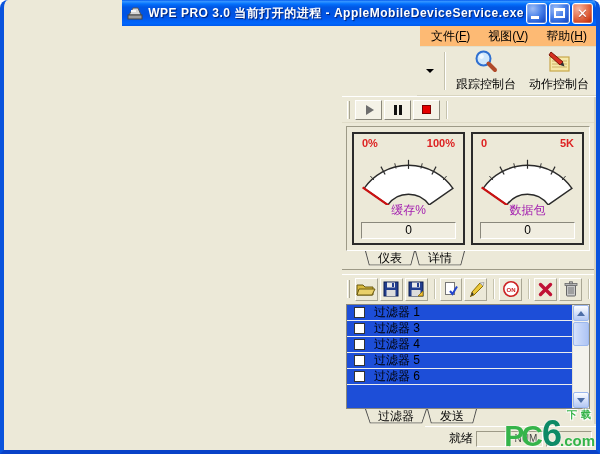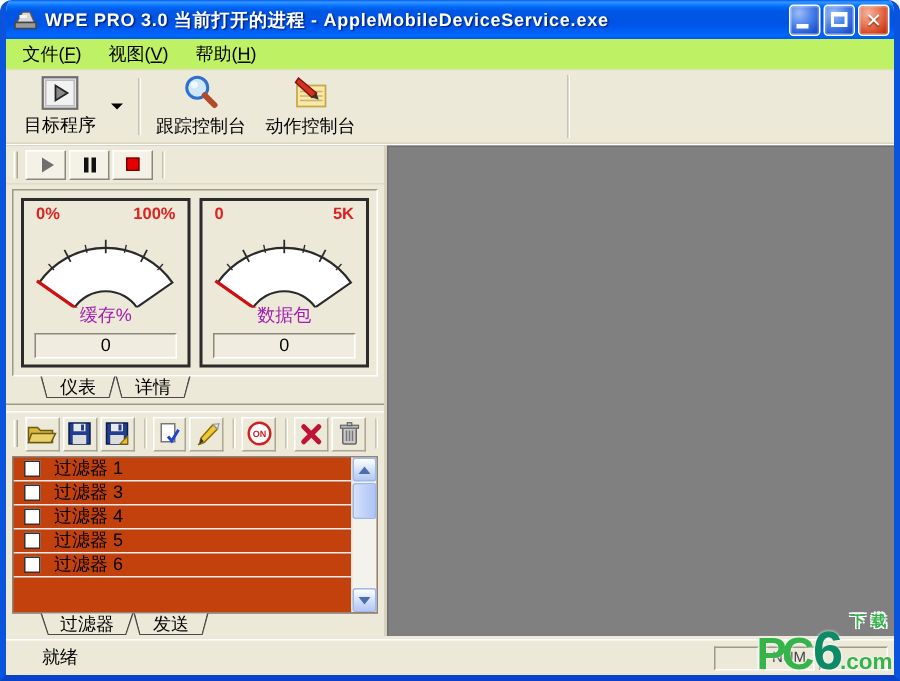--- a/index.html
+++ b/index.html
@@ -1,42 +1,42 @@
 <!DOCTYPE html>
 <html><head>
 <meta charset="utf-8">
 <style>
   * { box-sizing: border-box; margin: 0; padding: 0; }
   html,body { width:600px; height:454px; }
   body { font-family:"Liberation Sans","DejaVu Sans",sans-serif; font-size:12px; }
 
   .window{ width:600px; height:454px; position:relative; display:flex; flex-direction:column;
     background:#ece9d8; border-left:4px solid #0953dd; border-right:4px solid #0953dd;
-    border-bottom:4px solid #0942c8; border-radius:8px 8px 0 0; overflow:hidden; }
+    border-bottom:4px solid #0942c8; border-radius:8px 8px 0 0; overflow:hidden;align-items:flex-end; }
 
   
   .titlebar{ height:26px; flex:0 0 26px; display:flex; align-items:center; padding:0 3px 0 5px;
     background:linear-gradient(180deg,#0058ee 0%,#3593ff 5%,#288eff 8%,#127dff 12%,#036ffc 16%,
       #0262ee 22%,#0057e5 28%,#0054e3 54%,#0055eb 66%,#005bf1 74%,#0061f7 82%,#0066fb 90%,#0059ec 100%); }
   .title-text{ flex:1; color:#fff; font-weight:bold; font-size:12px; letter-spacing:.5px;
     text-shadow:1px 1px 1px rgba(0,10,60,.7); white-space:nowrap; overflow:hidden; margin-left:5px; }
   .app-icon{ width:16px; height:16px; flex:0 0 16px; }
   .cap-btn{ width:21px; height:21px; border-radius:3px; margin-left:2px; border:1px solid #fff;
     position:relative; box-shadow:inset 0 0 0 1px rgba(255,255,255,.25); cursor:default; }
   .btn-blue{ background:radial-gradient(circle at 30% 25%,#9dbcf5 0%,#4a82ea 45%,#1f54cf 80%,#1747ad 100%); }
   .btn-red{ background:radial-gradient(circle at 30% 25%,#f5b3a0 0%,#e5714d 45%,#cc3a17 80%,#a92c10 100%); }
   .glyph-min{ position:absolute; left:4px; bottom:4px; width:8px; height:3px; background:#fff; }
   .glyph-max{ position:absolute; left:4px; top:4px; width:11px; height:10px;
     border:2px solid #fff; border-top-width:3px; }
   .glyph-close{ position:absolute; inset:0; color:#fff; font-weight:bold; font-size:13px;
     line-height:19px; text-align:center; text-shadow:0 1px 1px rgba(100,0,0,.5); }
 
   
   .menubar{ height:21px; flex:0 0 21px; display:flex; align-items:center; padding-left:2px;
-    background:#bef264; border-bottom:1px solid #e2dfcb; }
+    background:#fdba74; border-bottom:1px solid #e2dfcb; }
   .menu-item{ padding:2px 9px; color:#000; cursor:default; }
   .menu-item u{ text-decoration:underline; }
 
   
   .toolbar{ height:49px; flex:0 0 49px; display:flex; align-items:stretch; padding:2px 0 2px 6px;
     background:#ece9d8; position:relative; border-bottom:1px solid #d9d5c0; }
   .tb-btn{ display:flex; flex-direction:column; align-items:center; justify-content:center;
     padding:1px 6px; margin-right:1px; color:#000; }
   .tb-btn .ico{ height:26px; display:flex; align-items:center; justify-content:center; }
   .tb-btn .lbl{ font-size:12px; margin-top:1px; white-space:nowrap; }
@@ -88,21 +88,21 @@
 
   .splitter{ height:6px; flex:0 0 6px; border-top:1px solid #9d9a87; border-bottom:1px solid #fff;
     background:#ece9d8; margin-top:1px; }
 
   
   .filter-toolbar{ height:28px; flex:0 0 28px; display:flex; align-items:center; padding-left:5px; }
   .f-btn{ width:26px; height:23px; margin-right:2px; display:flex; align-items:center; justify-content:center;
     border:1px solid; border-color:#fff #a9a694 #a9a694 #fff; background:#ece9d8; }
 
   
-  .filter-list{ flex:1; margin:1px 4px 0 4px; border:1px solid #8a887c; background:#c2410c;
+  .filter-list{ flex:1; margin:1px 4px 0 4px; border:1px solid #8a887c; background:#1d4ed8;
     display:flex; min-height:0; }
   .rows{ flex:1; overflow:hidden; }
   .f-row{ height:16px; display:flex; align-items:center; border-bottom:1px solid #ededed; }
   .checkbox{ width:11px; height:11px; border:1px solid #333; background:#fff; margin:0 9px 0 7px; flex:0 0 11px; }
   .f-label{ font-size:12px; color:#000; }
 
   
   .scrollbar{ width:17px; flex:0 0 17px; background:#f3f2ec; border-left:1px solid #e3e1d5;
     display:flex; flex-direction:column; }
   .sb-btn{ height:16px; flex:0 0 16px; border:1px solid #9cb8ee; border-radius:2px;
@@ -155,30 +155,20 @@
       </div>
   </div>
 
   <div class="menubar">
     <div class="menu-item">文件(<u>F</u>)</div>
     <div class="menu-item">视图(<u>V</u>)</div>
     <div class="menu-item">帮助(<u>H</u>)</div>
   </div>
 
   <div class="toolbar">
-    <div class="tb-btn">
-      <span class="ico">
-        <svg width="26" height="24" viewBox="0 0 26 24">
-          <rect x="1.5" y="1.5" width="23" height="21" fill="#e6e6e6" stroke="#6f6f6f" stroke-width="1.5"></rect>
-          <rect x="3.5" y="3.5" width="19" height="17" fill="#f2f2f2" stroke="#bbb" stroke-width="1"></rect>
-          <polygon points="10,7 10,17 18,12" fill="#8a8a8a" stroke="#222" stroke-width="1.2"></polygon>
-        </svg>
-      </span>
-      <span class="lbl">目标程序</span>
-    </div>
     <div class="dd-arrow">
         <i></i>
       </div>
     <div class="tb-sep"></div>
     <div class="tb-btn">
       <span class="ico">
         <svg width="26" height="26" viewBox="0 0 26 26">
           <circle cx="10.5" cy="9.5" r="7" fill="#cfe7fb" stroke="#2e6fd0" stroke-width="2"></circle>
           <circle cx="8.5" cy="7.5" r="2.4" fill="#f2faff" opacity="0.9"></circle>
           <line x1="15.5" y1="14.5" x2="22" y2="21" stroke="#b04a2a" stroke-width="4" stroke-linecap="round"></line>

